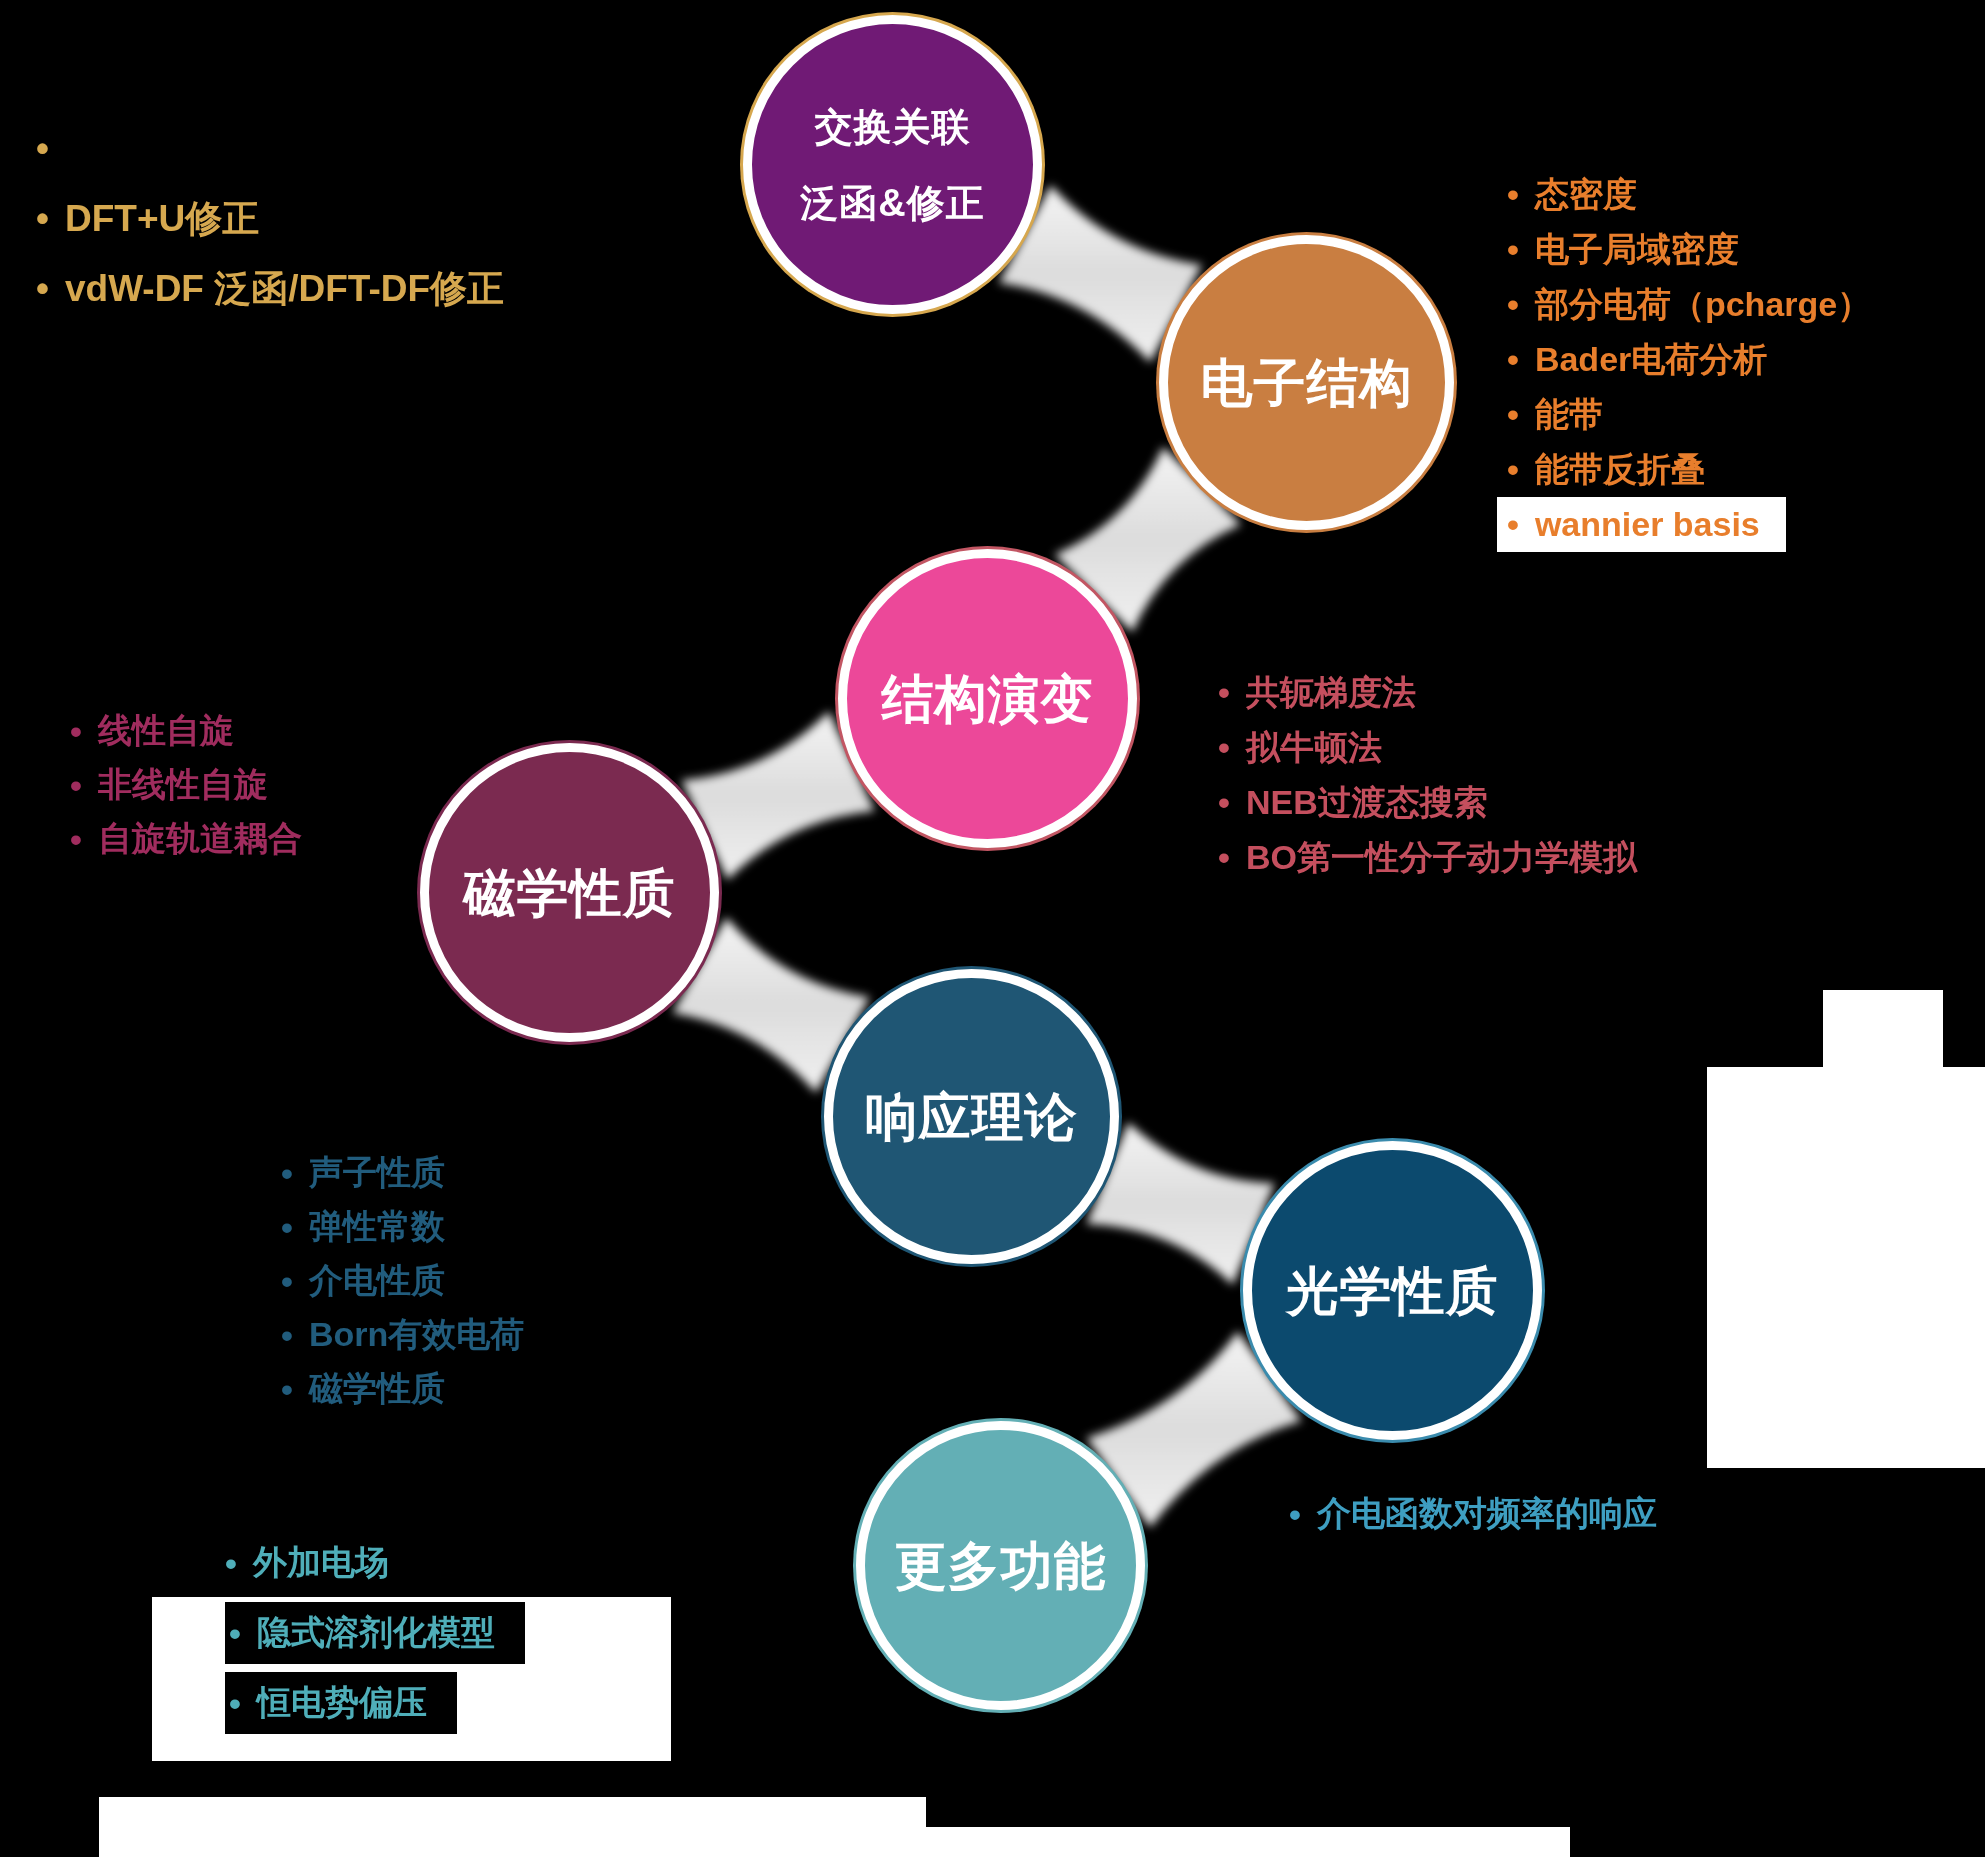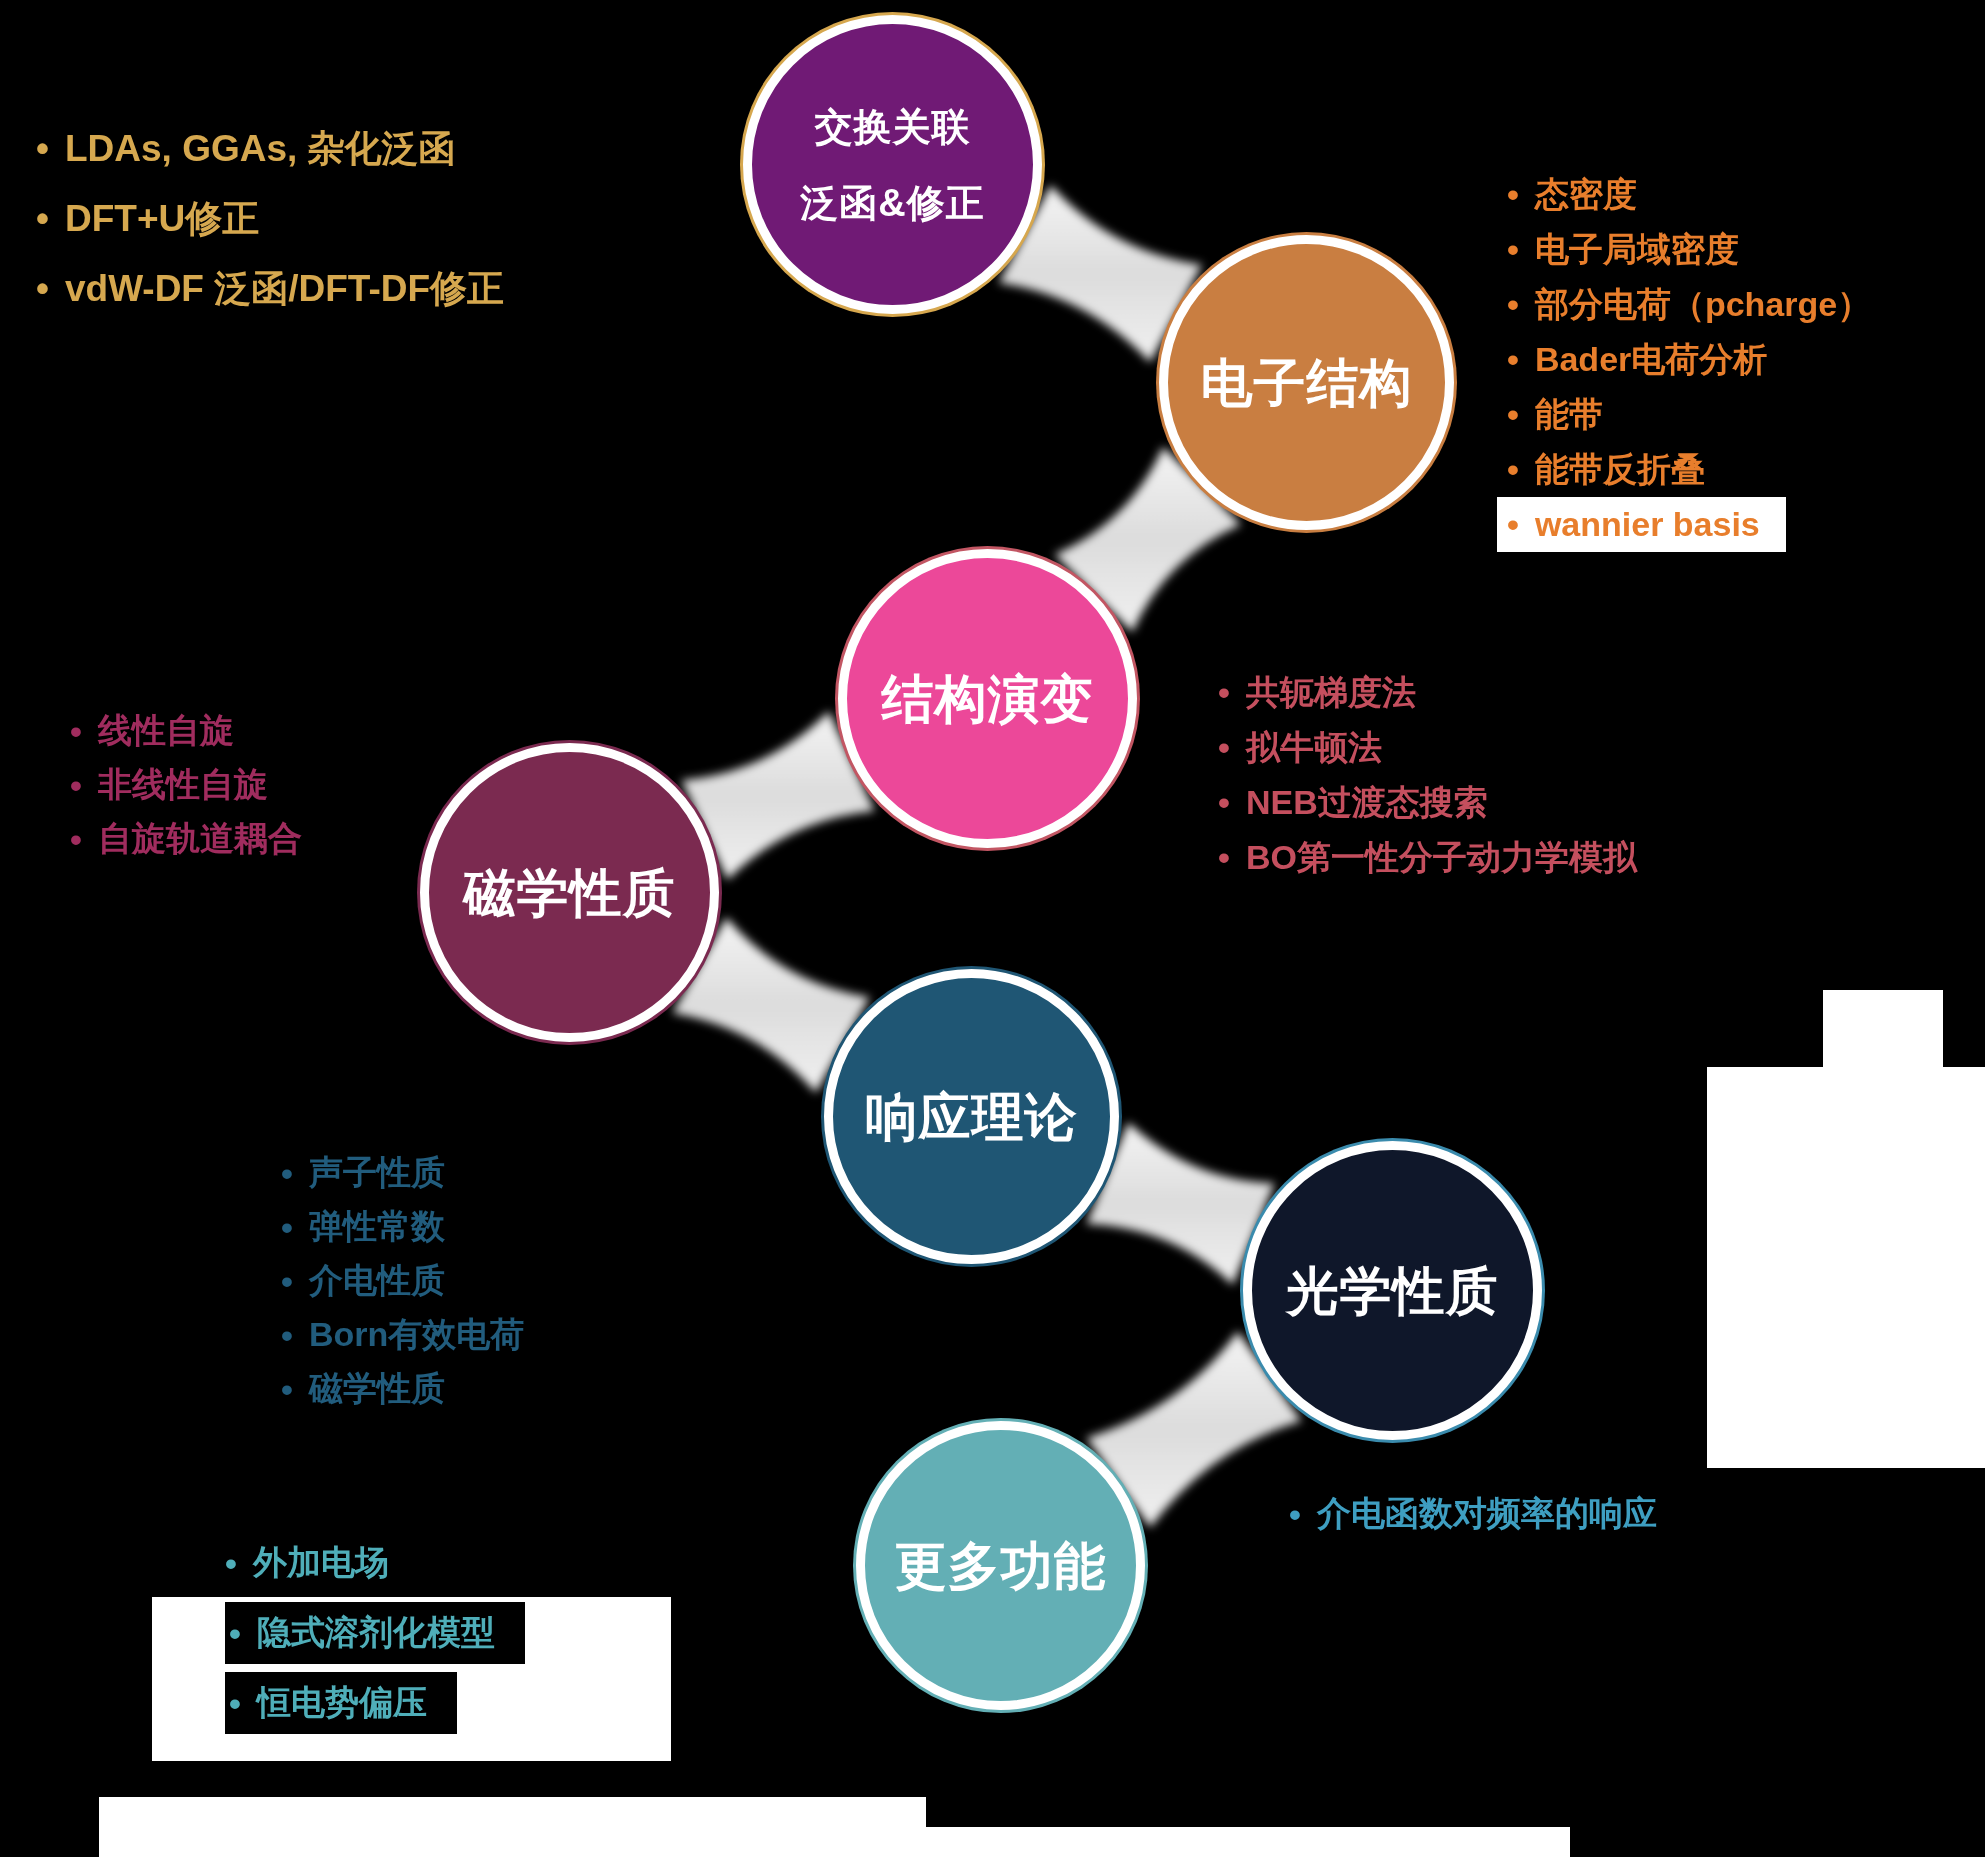--- a/index.html
+++ b/index.html
@@ -23,21 +23,21 @@
     position:absolute;box-sizing:border-box;
     border:9px solid #fff;border-radius:50%;
     display:flex;align-items:center;justify-content:center;
     color:#fff;font-weight:700;text-align:center;z-index:3;
   }
   .node-1{left:743px;top:15px;width:299px;height:299px;background:#701a75;box-shadow:0 0 0 3px #D6A74E;}
   .node-2{left:1159px;top:235px;width:295px;height:295px;background:#C97E41;box-shadow:0 0 0 3px #C97E41;}
   .node-3{left:838px;top:549px;width:299px;height:299px;background:#ec4899;box-shadow:0 0 0 3px #C25663;}
   .node-4{left:420px;top:743px;width:299px;height:299px;background:#7B2A50;box-shadow:0 0 0 3px #7B2A50;}
   .node-5{left:824px;top:969px;width:295px;height:295px;background:#1F5674;box-shadow:0 0 0 3px #1F5674;}
-  .node-6{left:1243px;top:1141px;width:299px;height:299px;background:#0f172a;box-shadow:0 0 0 3px #3A8BAD;}
+  .node-6{left:1243px;top:1141px;width:299px;height:299px;background:#0c4a6e;box-shadow:0 0 0 3px #3A8BAD;}
   .node-7{left:856px;top:1421px;width:289px;height:289px;background:#63AFB5;box-shadow:0 0 0 3px #63AFB5;align-items:center;}
   .node-label{font-size:52px;line-height:1.5;letter-spacing:1px;}
   .node-1 .node-label{font-size:38px;line-height:2.0;}
 
   ul.list{position:absolute;list-style:none;margin:0;padding:0;font-weight:700;z-index:4;}
   ul.list li{display:flex;align-items:center;white-space:nowrap;}
   .bullet{margin-right:16px;}
 
   .list-xc{left:36px;top:114px;color:#D6A84F;font-size:37px;}
   .list-xc li{height:70px;}
@@ -113,21 +113,20 @@
 <div class="node node-6">
   <div class="node-label">光学性质</div>
 </div>
 <div class="node node-7">
   <div class="node-label">更多功能</div>
 </div>
 
 <ul class="list list-xc">
   <li>
       <span class="bullet">•</span>
-      <span>LDAs, GGAs, 杂化泛函</span>
     </li>
   <li>
       <span class="bullet">•</span>
       <span>DFT+U修正</span>
     </li>
   <li>
       <span class="bullet">•</span>
       <span>vdW-DF 泛函/DFT-DF修正</span>
     </li>
 </ul>

